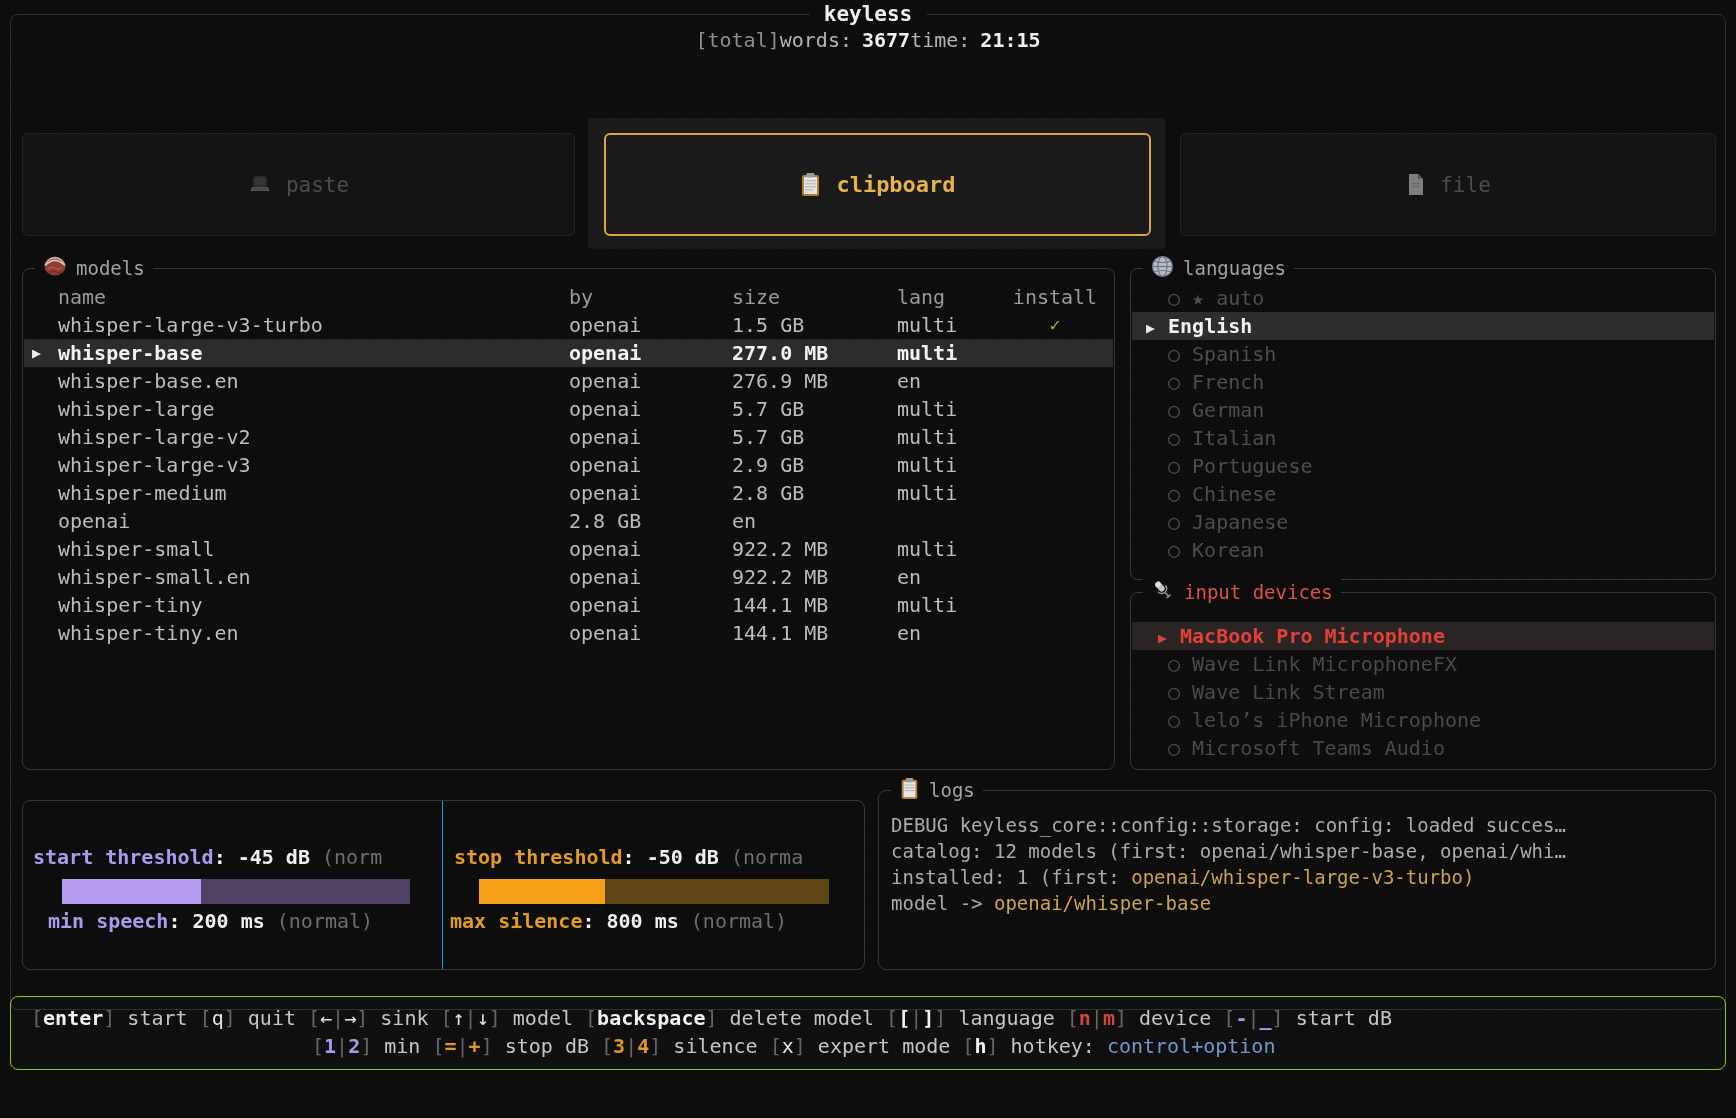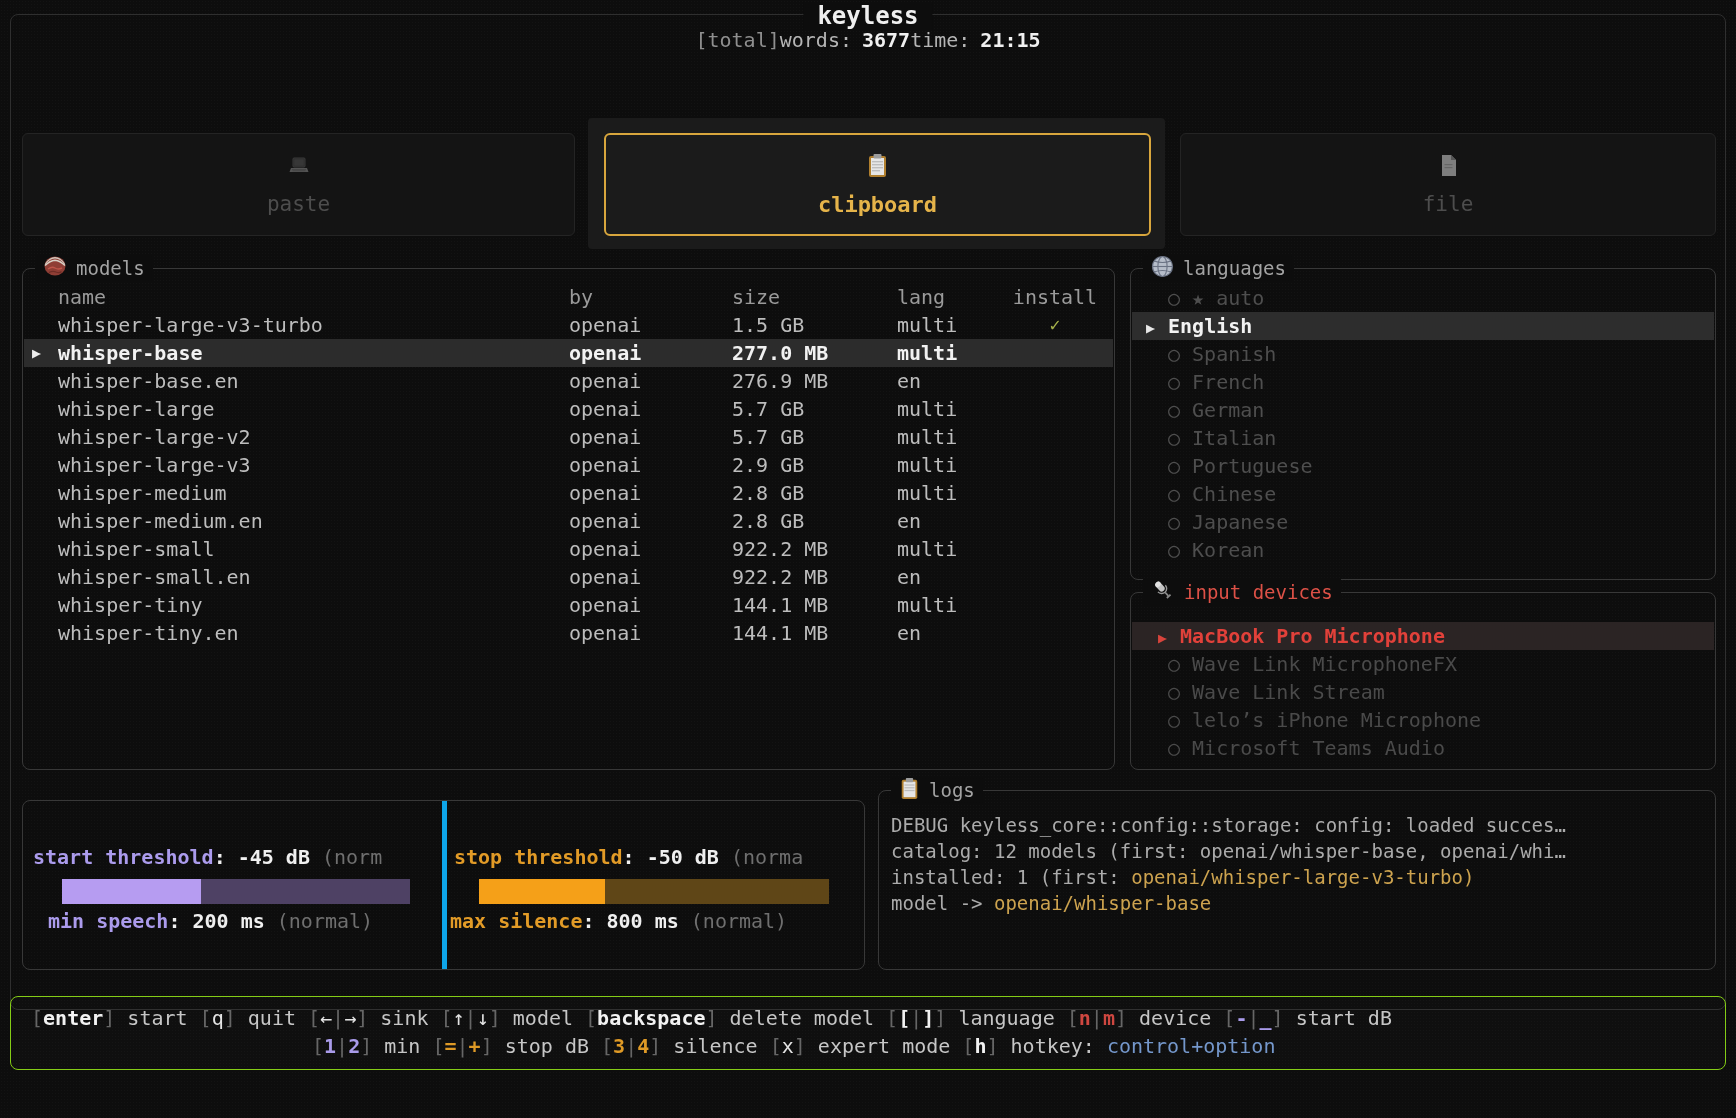--- a/index.html
+++ b/index.html
@@ -8,28 +8,28 @@
     background-color:#0d0d0d;
     background-image:radial-gradient(rgba(255,255,255,.022) 1px, transparent 1px);
     background-size:3px 3px;
     font-family:"DejaVu Sans Mono", monospace;
     color:#c9c9c9;
   }
   .abs{position:absolute;}
   
   .main-frame{left:10px;top:14px;width:1714px;height:994px;border:1px solid #2f2f2f;border-radius:8px;}
   .app-title{top:2px;left:50%;transform:translateX(-50%);background:#0d0d0d;padding:0 14px;
-    font-weight:bold;font-size:24px;color:#efefef;white-space:nowrap;z-index:3;}
+    font-weight:bold;font-size:21px;color:#efefef;white-space:nowrap;z-index:3;}
   .stats{top:28px;left:0;width:100%;display:flex;justify-content:center;font-size:20px;}
   .stats .pair{display:flex;gap:10px;}
   .dim-label{color:#8f8f8f;}
   .stat-label{color:#b5b5b5;}
   .stat-value{color:#f0f0f0;font-weight:bold;}
   
-  .tab{display:flex;align-items:center;justify-content:center;gap:14px;border-radius:6px;font-size:21px;flex-direction:column;}
+  .tab{display:flex;align-items:center;justify-content:center;gap:14px;border-radius:6px;font-size:21px;}
   .tab.inactive{border:1px solid #242424;background:#141414;color:#4d4d4d;}
   #tab-paste{left:22px;top:133px;width:551px;height:101px;}
   #tab-clip-outer{left:588px;top:118px;width:577px;height:131px;background:#1b1b1b;border-radius:4px;}
   #tab-clipboard{left:16px;top:15px;width:543px;height:99px;border:2px solid #d8a63d;border-radius:6px;
     background:#1b1b1b;color:#e6b44a;font-weight:bold;font-size:22px;}
   #tab-file{left:1180px;top:133px;width:534px;height:101px;}
   .tab .icon{display:inline-flex;}
   .tab.inactive .icon{opacity:.55;}
   
   .panel{border:1px solid #383838;border-radius:8px;}
@@ -54,21 +54,21 @@
   
   #dev-panel{left:1130px;top:592px;width:584px;height:176px;}
   #dev-items{position:absolute;top:29px;left:1px;right:1px;}
   .drow{height:28px;line-height:28px;font-size:20px;color:#4a4a4a;padding-left:36px;white-space:nowrap;}
   .drow.sel{background:#2b2424;color:#e2413a;font-weight:bold;padding-left:26px;}
   .drow.sel .arr{margin-right:13px;font-size:15px;color:#d8443c;}
   .title-red{color:#dd5147;}
   
   #thresh-panel{left:22px;top:800px;width:841px;height:168px;}
   .tcol{position:absolute;top:0;bottom:0;}
-  #tcol-left{left:0;width:419px;border-right:5px solid #0ea5e9;}
+  #tcol-left{left:0;width:419px;border-right:1px solid #0ea5e9;}
   #tcol-right{left:419px;right:0;}
   .t-line{position:absolute;font-size:20px;white-space:nowrap;overflow:hidden;}
   .acc-purple{color:#ab9bec;font-weight:bold;}
   .acc-orange{color:#e29b27;font-weight:bold;}
   .wv{color:#f0f0f0;font-weight:bold;}
   .sfx{color:#6f6f6f;}
   .bar{position:absolute;height:25px;}
   .bar .fill{height:100%;}
   #bar-start{left:39px;top:78px;width:348px;background:#4e4164;}
   #bar-start .fill{background:#b69cf1;}
@@ -226,21 +226,20 @@
       <div class="mrow">
         <span class="c0"></span>
         <span class="c1">whisper-medium</span>
         <span class="c2">openai</span>
         <span class="c3">2.8 GB</span>
         <span class="c4">multi</span>
         <span class="c5"></span>
       </div>
       <div class="mrow">
         <span class="c0"></span>
-        <span class="c1">whisper-medium.en</span>
         <span class="c2">openai</span>
         <span class="c3">2.8 GB</span>
         <span class="c4">en</span>
         <span class="c5"></span>
       </div>
       <div class="mrow">
         <span class="c0"></span>
         <span class="c1">whisper-small</span>
         <span class="c2">openai</span>
         <span class="c3">922.2 MB</span>

